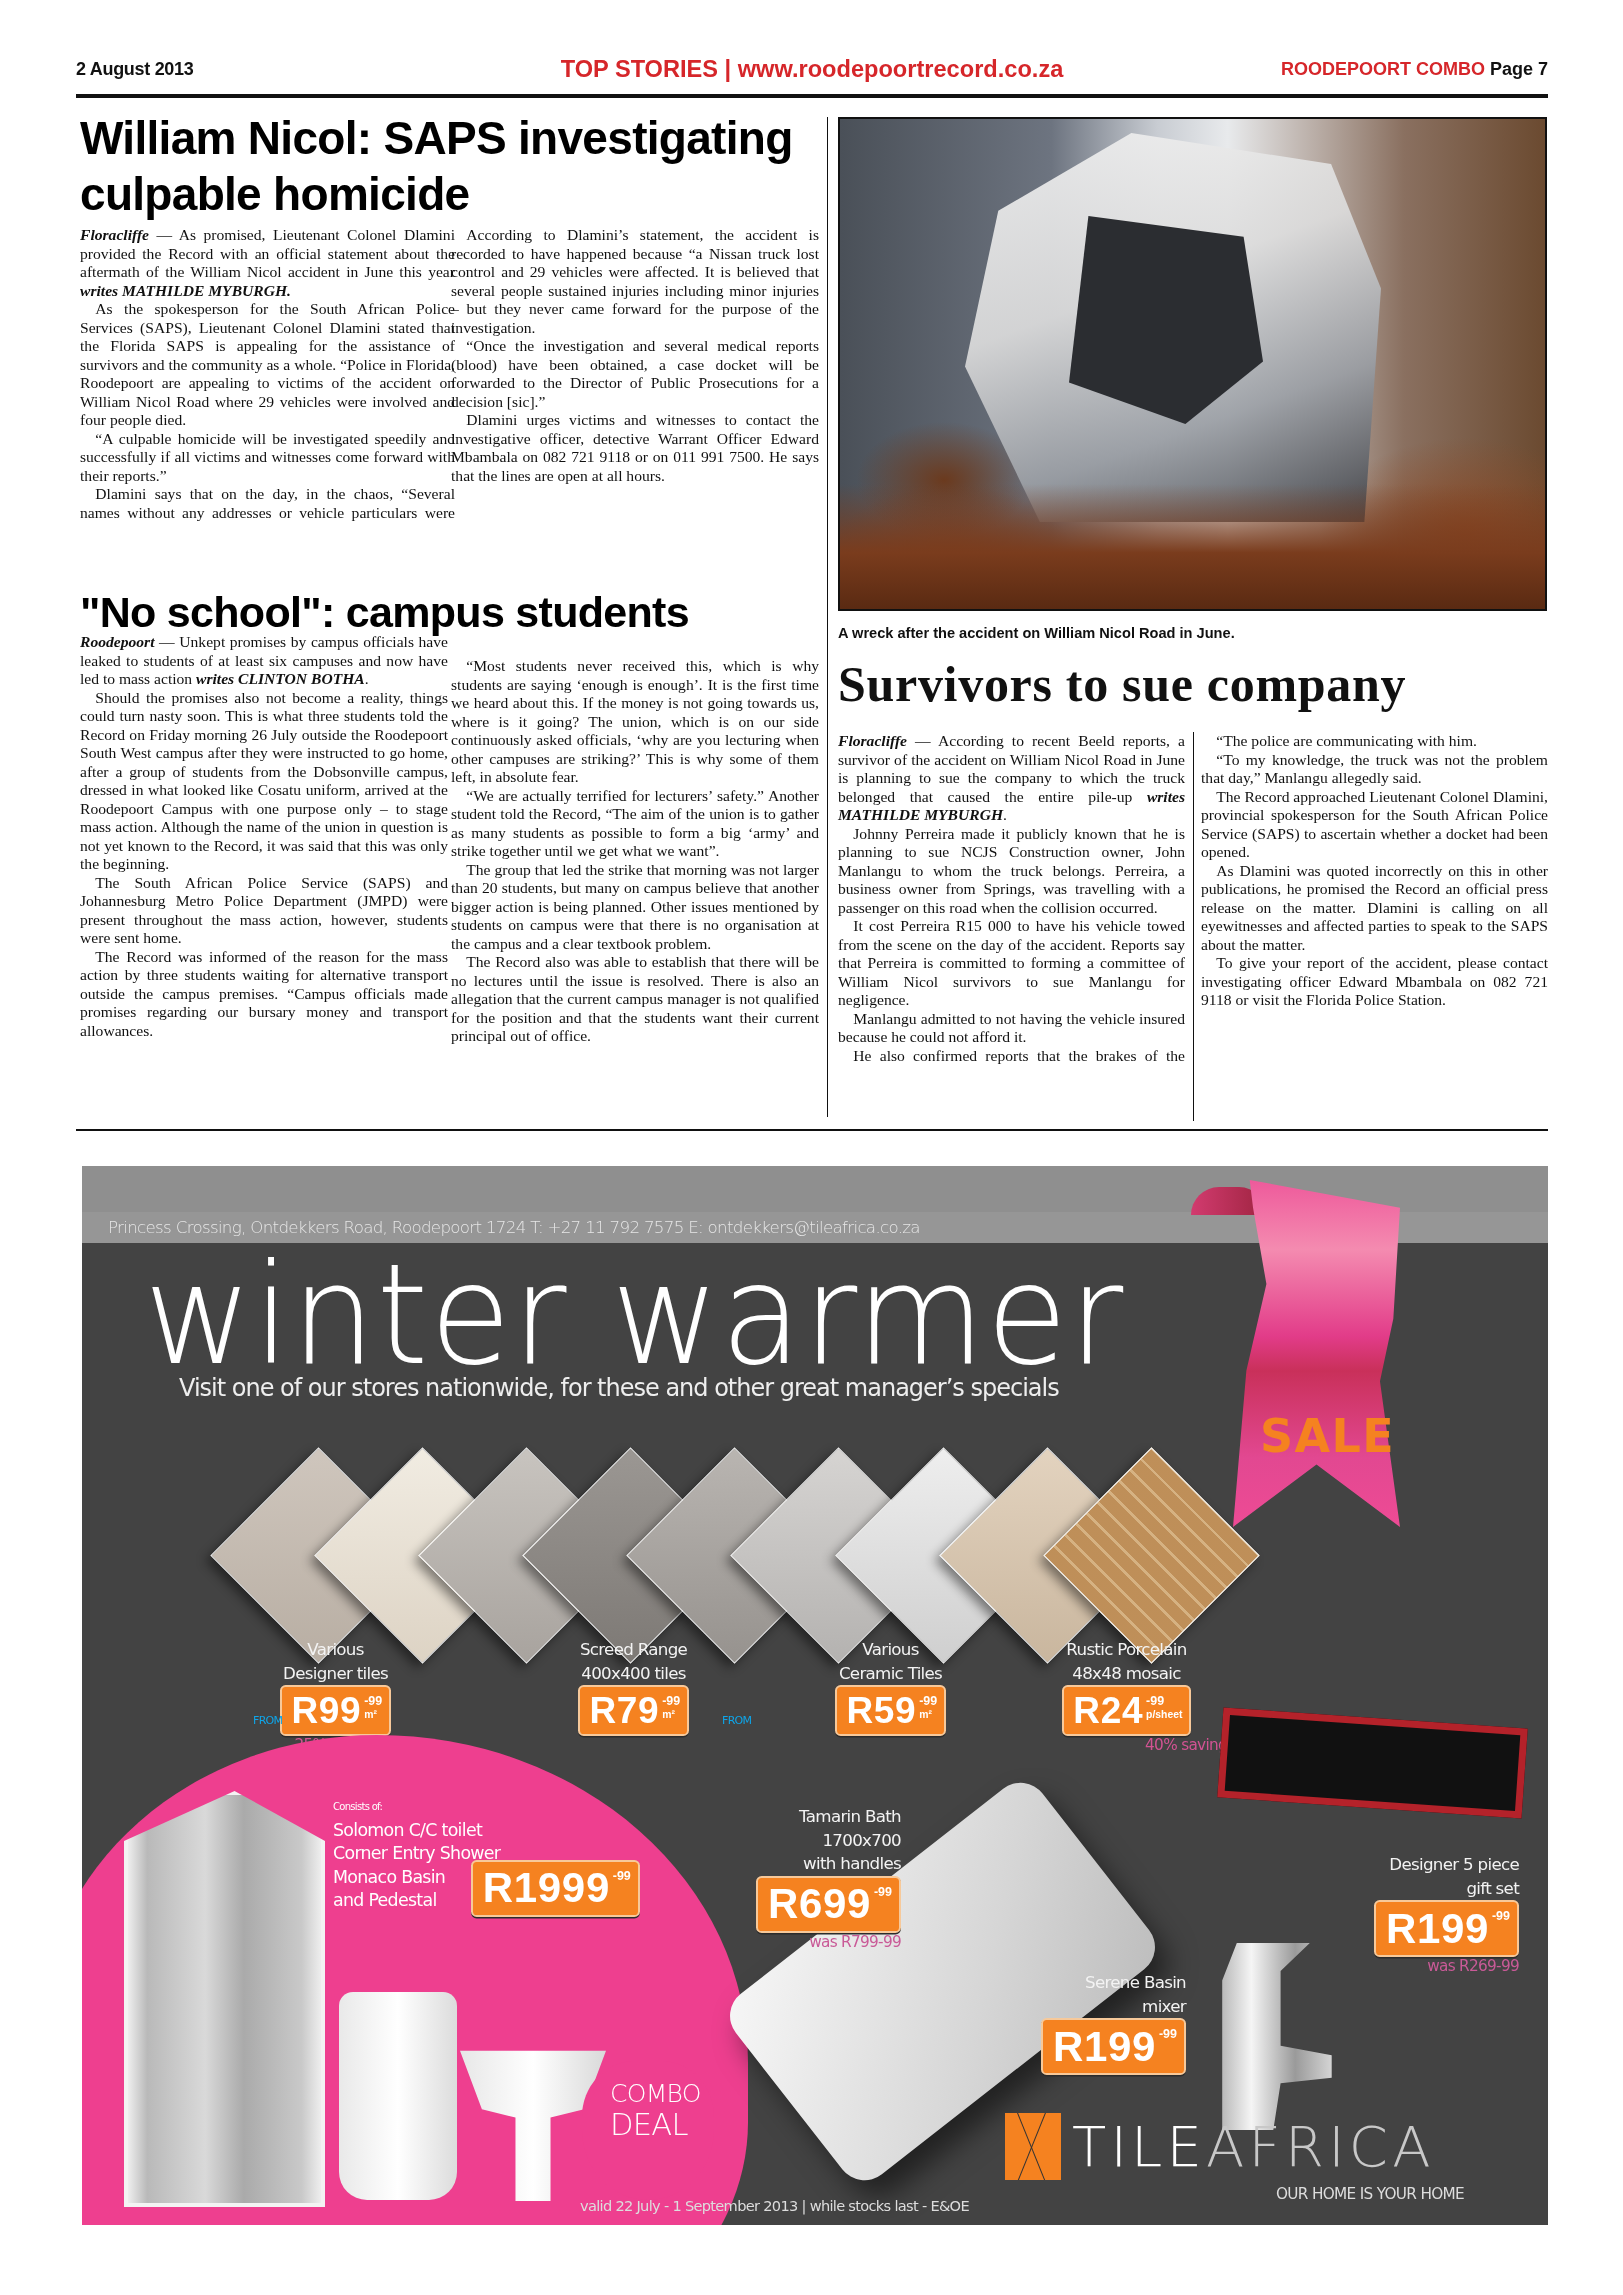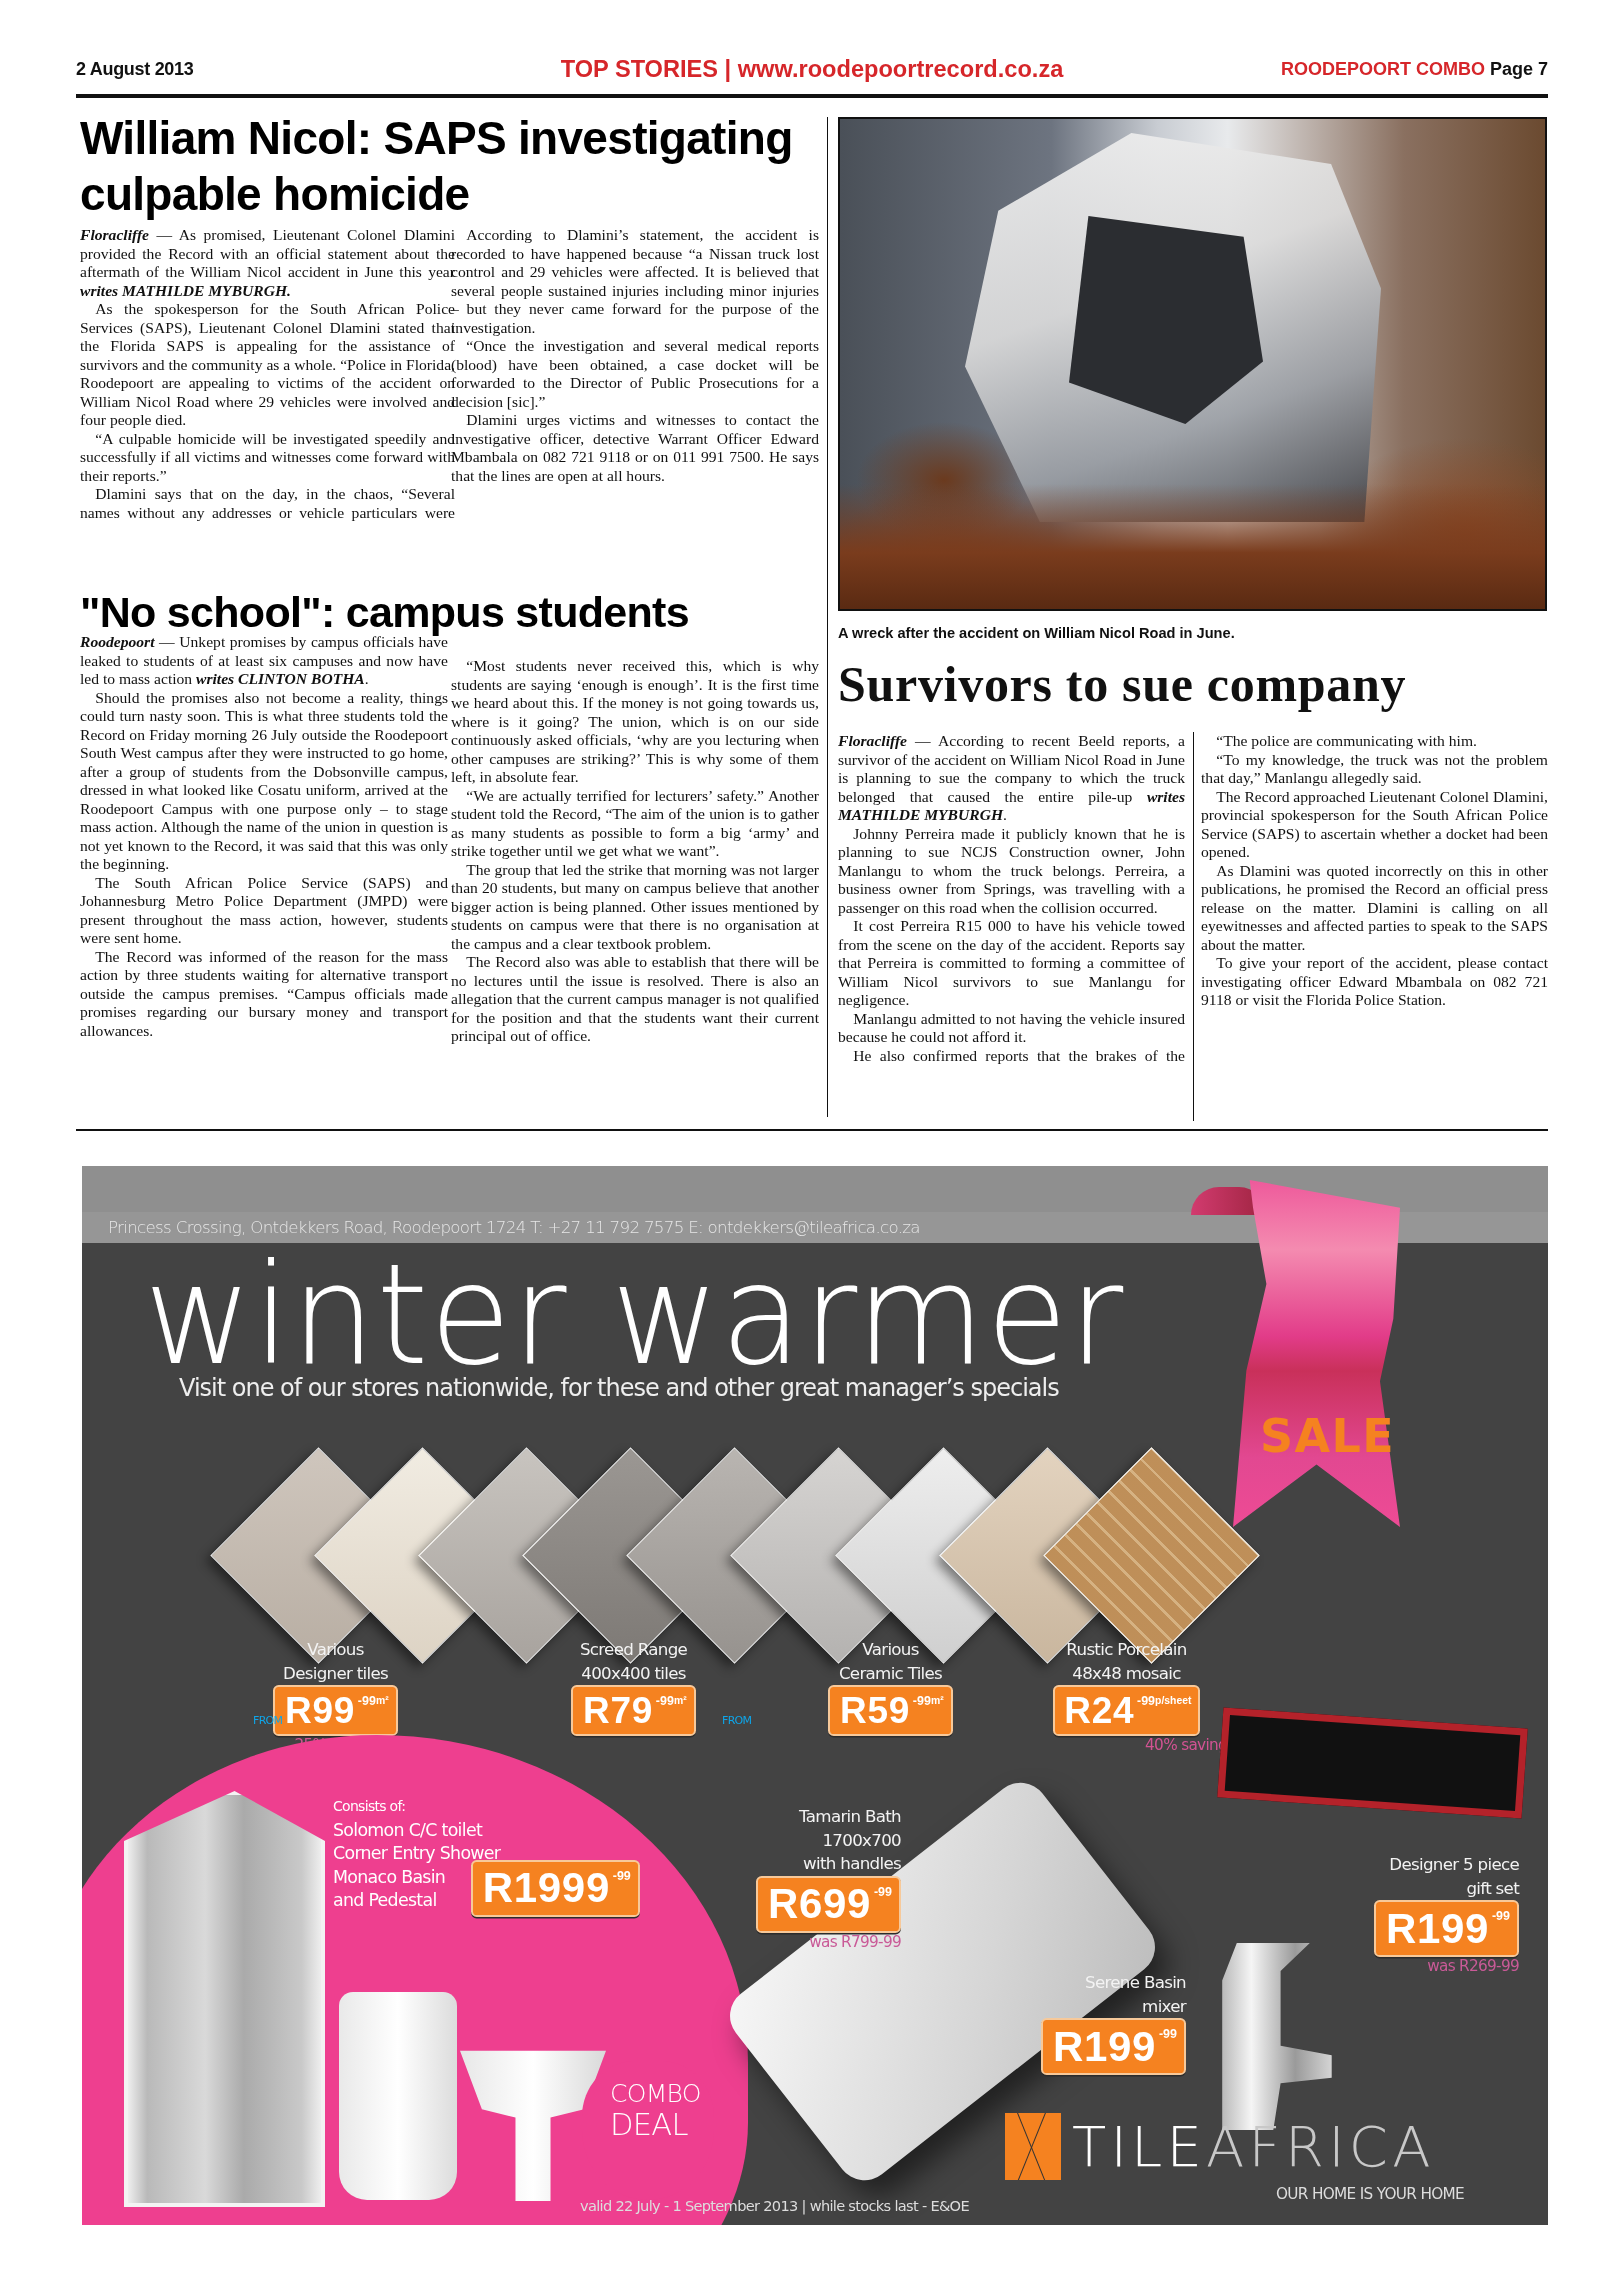--- a/index.html
+++ b/index.html
@@ -51,21 +51,21 @@
 .ribbon .curl{position:absolute;left:0;top:7px;width:76px;height:28px;background:linear-gradient(90deg,#d23b6f,#9e2440);border-radius:42px 42px 0 0}
 .ribbon .sale{position:absolute;left:69px;top:229px;font-family:"DejaVu Sans",sans-serif;font-weight:bold;font-size:46px;color:#f58220;letter-spacing:1.4px}
 
 .tiles{position:absolute;left:139px;top:278px;width:1124px;height:229px}
 .tile{position:absolute;width:153px;height:153px;transform:rotate(45deg);box-shadow:0 7px 11px rgba(0,0,0,.45);border:1.4px solid #f1f1f1}
 
 .pitem{position:absolute;text-align:center;color:#f3f3f3}
 .plabel{font-size:16.7px;line-height:23.6px;letter-spacing:-0.7px}
 .pbox{display:inline-flex;align-items:flex-start;background:#f58220;border:2.1px solid #f7c99a;border-radius:5.6px;padding:1.4px 7px 2.8px 9.7px;color:#fff;font-family:"Liberation Sans",sans-serif;font-weight:bold;box-shadow:0 1.4px 0 #2b2b2b}
 .pbox .main{font-size:37px;line-height:43px;letter-spacing:0.7px}
-.pbox .sup{display:flex;flex-direction:row;font-size:12.5px;line-height:14px;margin-left:2.8px;margin-top:5.6px;text-align:left}
+.pbox .sup{display:flex;flex-direction:column;font-size:12.5px;line-height:14px;margin-left:2.8px;margin-top:5.6px;text-align:left}
 .pbox .unit{font-size:10.4px}
 .from{position:absolute;font-size:11px;color:#0ea5e9;letter-spacing:-0.7px}
 .saving{font-size:15.3px;color:#d25393;letter-spacing:-0.7px}
 .was{font-size:15.3px;color:#c95a97;letter-spacing:-0.7px}
 .bigbox .main{font-size:42px;line-height:49px}
 
 .combo-bg{position:absolute;left:-42px;top:569px;width:708px;height:625px;background:#ee3f8f;border-radius:50% 55% 40% 40%}
 .combo-bubble{position:absolute;left:500px;top:895px;width:132px;height:139px;background:#ee3f8f;border-radius:40% 40% 50% 50%}
 .combo-text{position:absolute;left:528px;top:913px;font-size:25px;line-height:30.5px;color:#fff;font-weight:200;letter-spacing:-0.7px}
 .combo-list{position:absolute;left:251px;top:629px;font-size:17.4px;line-height:23.6px;color:#fff;letter-spacing:-0.7px}
@@ -224,21 +224,21 @@
           <span>-99</span>
           <span class="unit">p/sheet</span>
         </span>
       </div>
     <div class="saving" style="text-align:right;padding-right:14px">40% saving</div>
   </div>
 
   <div class="combo-bg"></div>
   <div class="shower"></div>
   <div class="combo-list">
-    <div style="font-size:14px">Consists of:</div>
+    <div style="font-size:10px">Consists of:</div>
     <div>Solomon C/C toilet</div>
     <div>Corner Entry Shower</div>
     <div>Monaco Basin</div>
     <div>and Pedestal</div>
   </div>
   <div class="pitem" style="left:389px;top:694px">
     <div class="pbox bigbox">
         <span class="main">R1999</span>
         <span class="sup">
           <span>-99</span>

